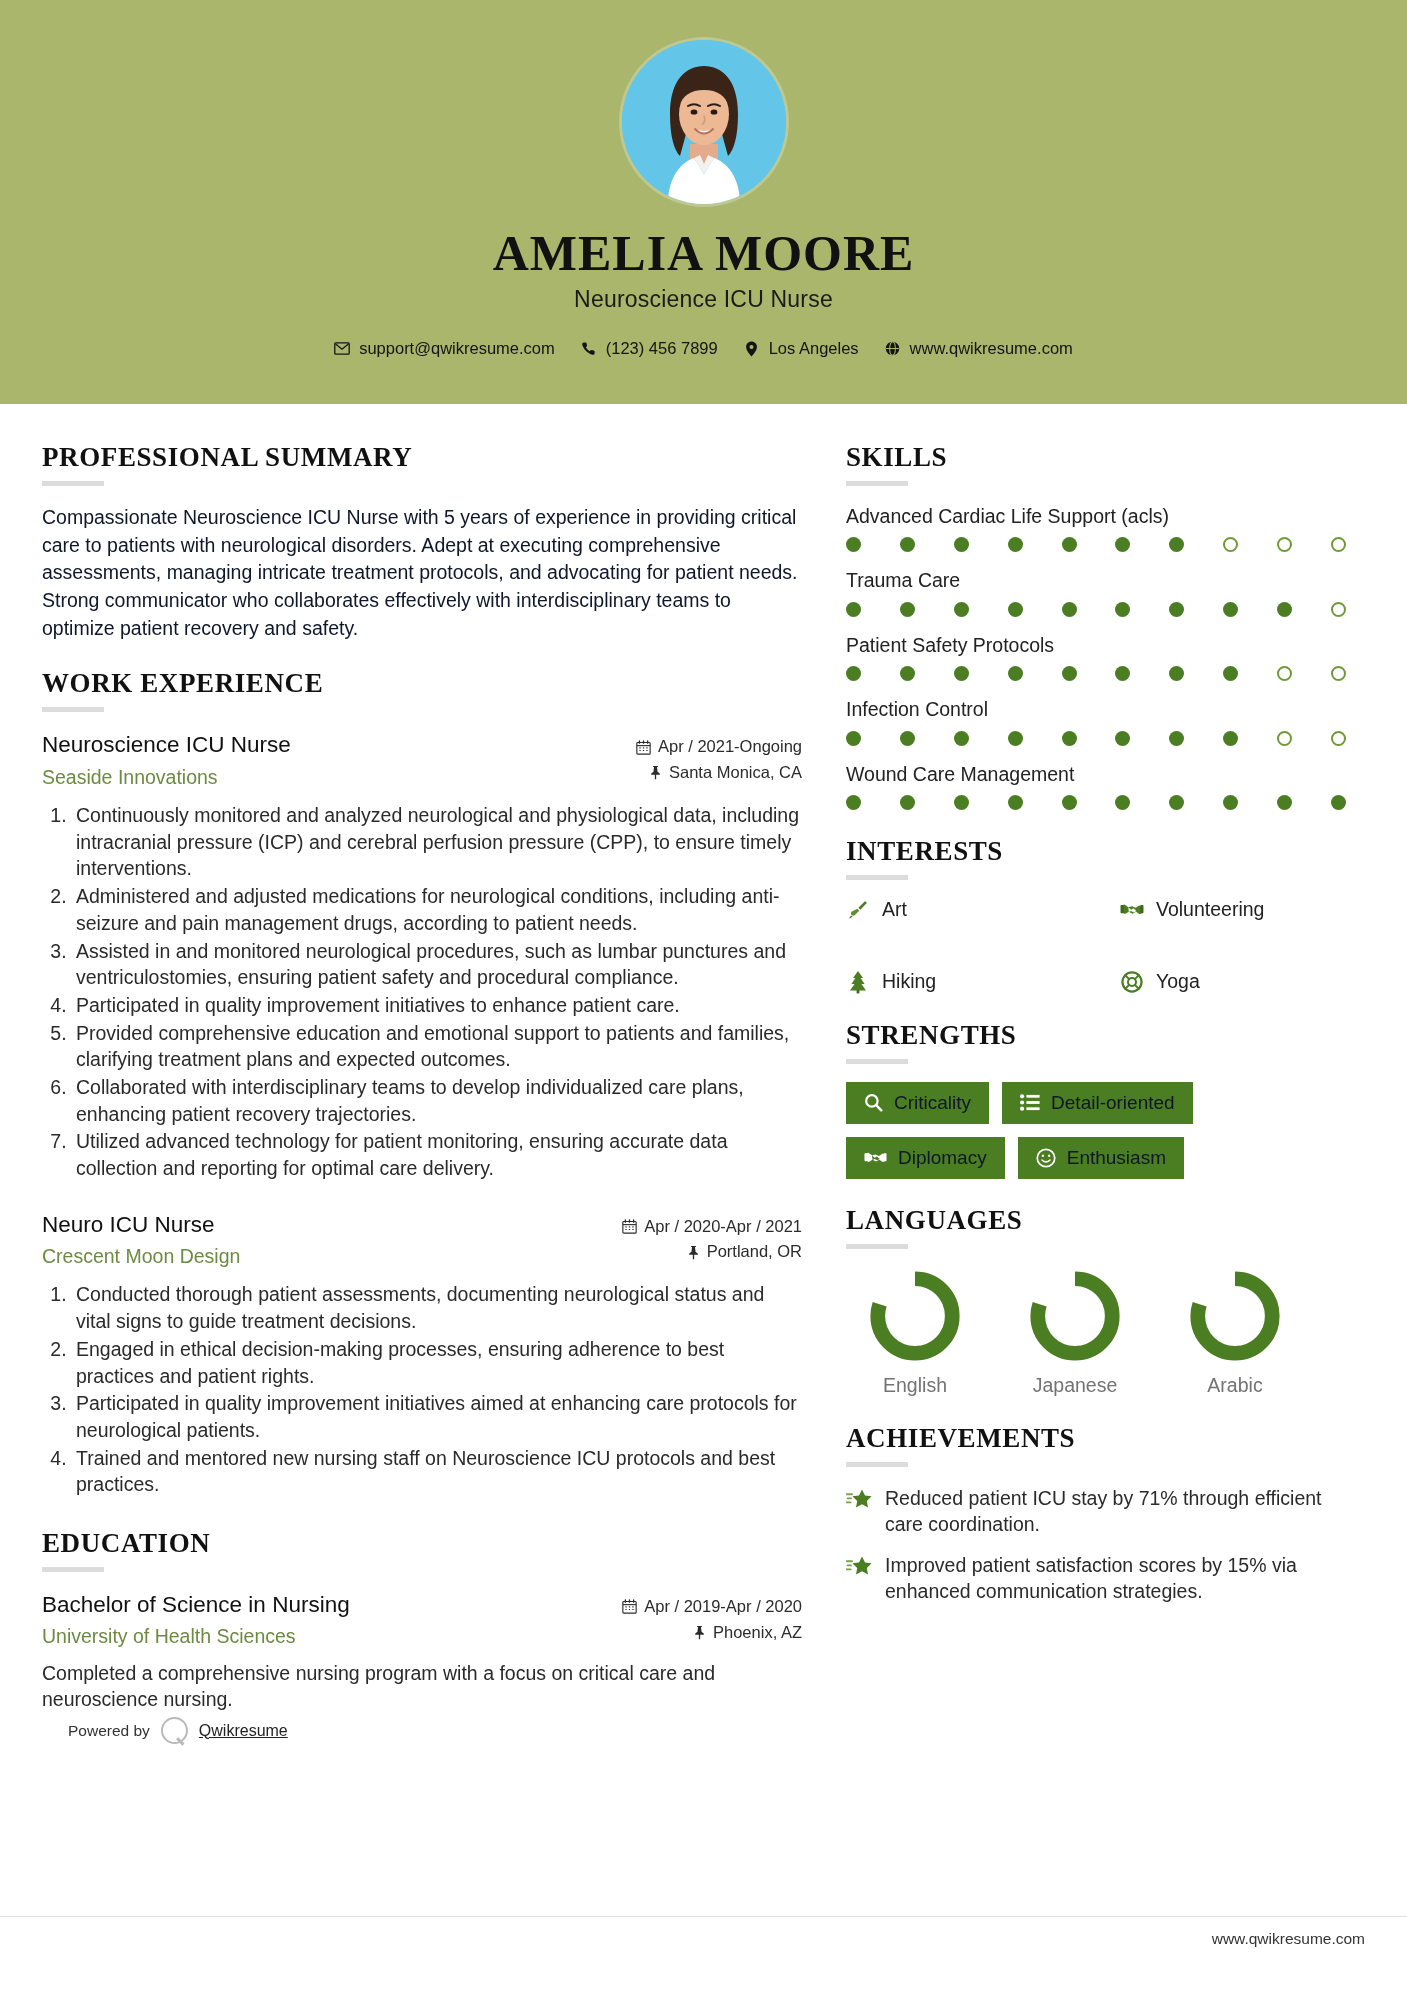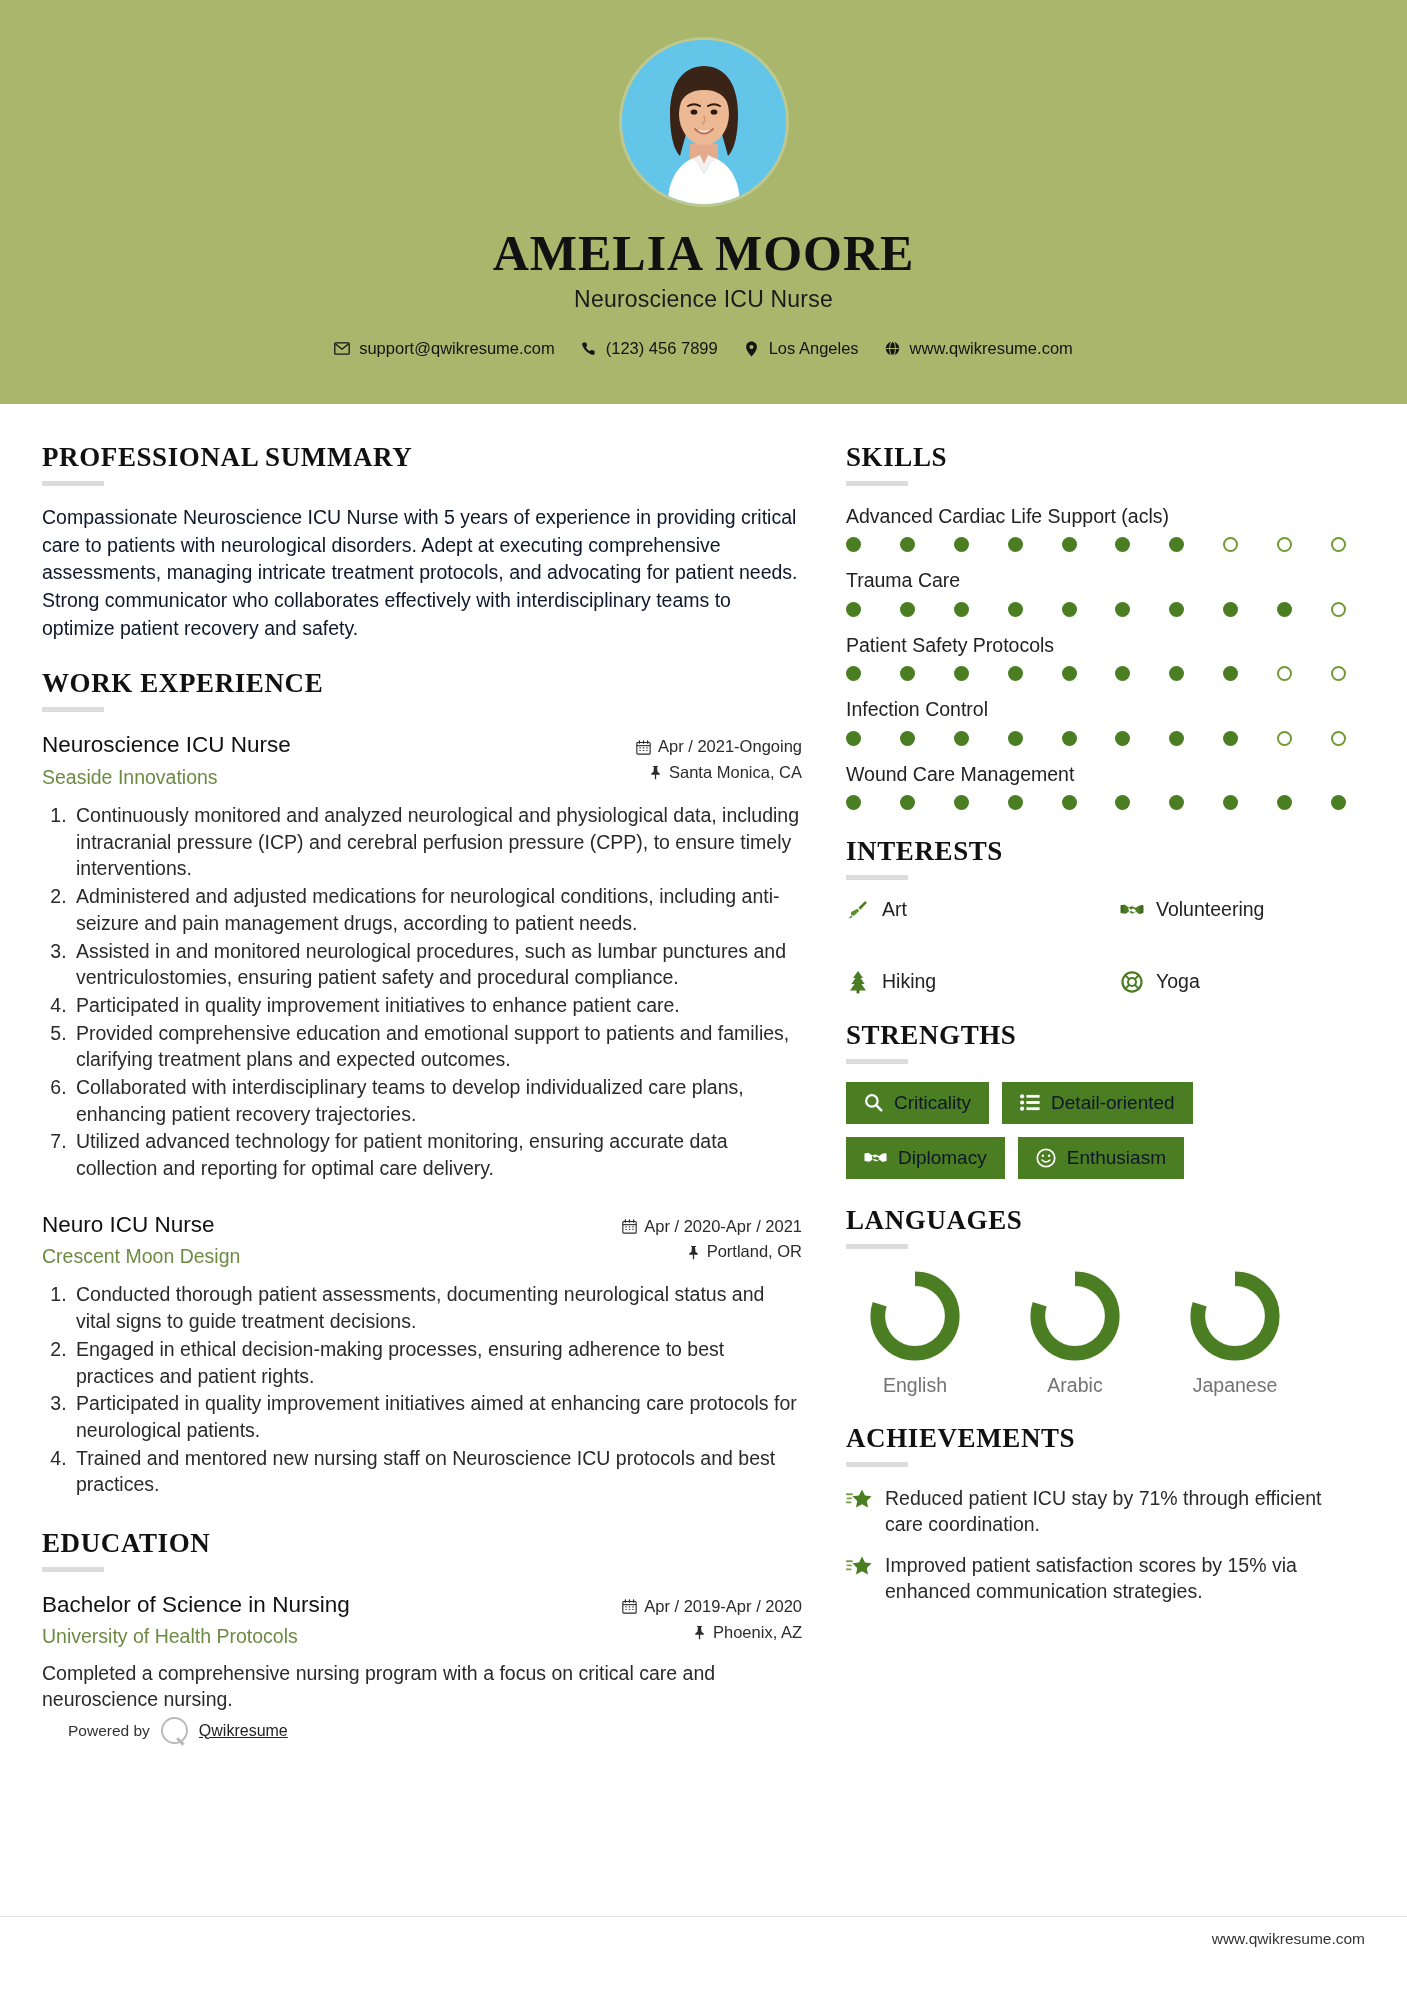--- a/index.html
+++ b/index.html
@@ -417,21 +417,21 @@
     </div>
 
     <div class="sec" style="margin-top:30px;">
       <div class="sec-title">EDUCATION</div>
       <div class="sec-rule"></div>
 
       <div class="entry">
         <div class="entry-head">
           <div class="entry-left">
             <div class="entry-role">Bachelor of Science in Nursing</div>
-            <div class="entry-org">University of Health Protocols</div>
+            <div class="entry-org">University of Health Sciences</div>
           </div>
           <div class="entry-meta">
             <div class="meta-line">
               <svg width="15" height="15" viewBox="0 0 16 16">
                   <rect x="0.9" y="2.6" width="14.2" height="12.5" rx="1" fill="none" stroke="#2b2b2b" stroke-width="1.2"></rect>
                   <path d="M0.9 6 H15.1" stroke="#2b2b2b" stroke-width="1.2"></path>
                   <path d="M3.6 0.9 V3.4 M8 0.9 V3.4 M12.4 0.9 V3.4" stroke="#2b2b2b" stroke-width="1.4" stroke-linecap="round"></path>
                   <path d="M3.6 8.4 H5 M7.3 8.4 H8.7 M11 8.4 H12.4 M3.6 11.3 H5 M7.3 11.3 H8.7 M11 11.3 H12.4" stroke="#2b2b2b" stroke-width="1.1"></path>
                 </svg>
               <span>Apr / 2019-Apr / 2020</span>
@@ -646,28 +646,28 @@
           <svg class="lang-ring" viewBox="0 0 100 100">
             <circle class="ring-arc" cx="50" cy="50" r="38" fill="none" stroke="#4b7d22" stroke-width="15" transform="rotate(-90 50 50)" stroke-dasharray="191.00883333825942 238.76104167282426"></circle>
           </svg>
           <div class="lang-name">English</div>
         </div>
 
         <div class="lang">
           <svg class="lang-ring" viewBox="0 0 100 100">
             <circle class="ring-arc" cx="50" cy="50" r="38" fill="none" stroke="#4b7d22" stroke-width="15" transform="rotate(-90 50 50)" stroke-dasharray="191.00883333825942 238.76104167282426"></circle>
           </svg>
-          <div class="lang-name">Arabic</div>
+          <div class="lang-name">Japanese</div>
         </div>
 
         <div class="lang">
           <svg class="lang-ring" viewBox="0 0 100 100">
             <circle class="ring-arc" cx="50" cy="50" r="38" fill="none" stroke="#4b7d22" stroke-width="15" transform="rotate(-90 50 50)" stroke-dasharray="191.00883333825942 238.76104167282426"></circle>
           </svg>
-          <div class="lang-name">Japanese</div>
+          <div class="lang-name">Arabic</div>
         </div>
       </div>
     </div>
 
     <div class="sec">
       <div class="sec-title">ACHIEVEMENTS</div>
       <div class="sec-rule"></div>
 
       <div class="ach">
         <span class="ach-ico">

